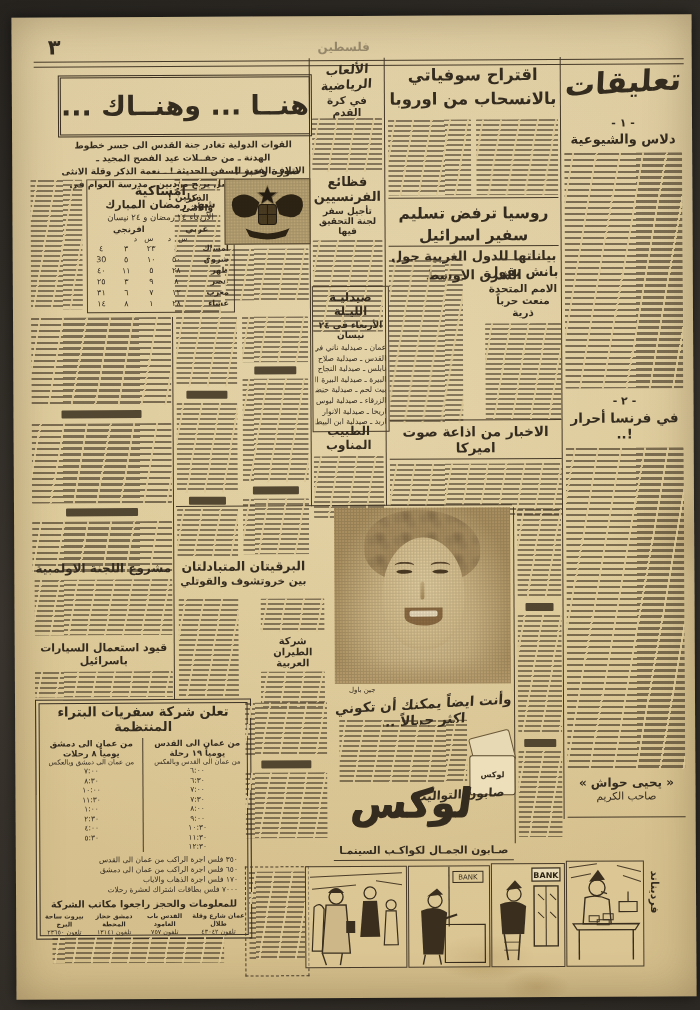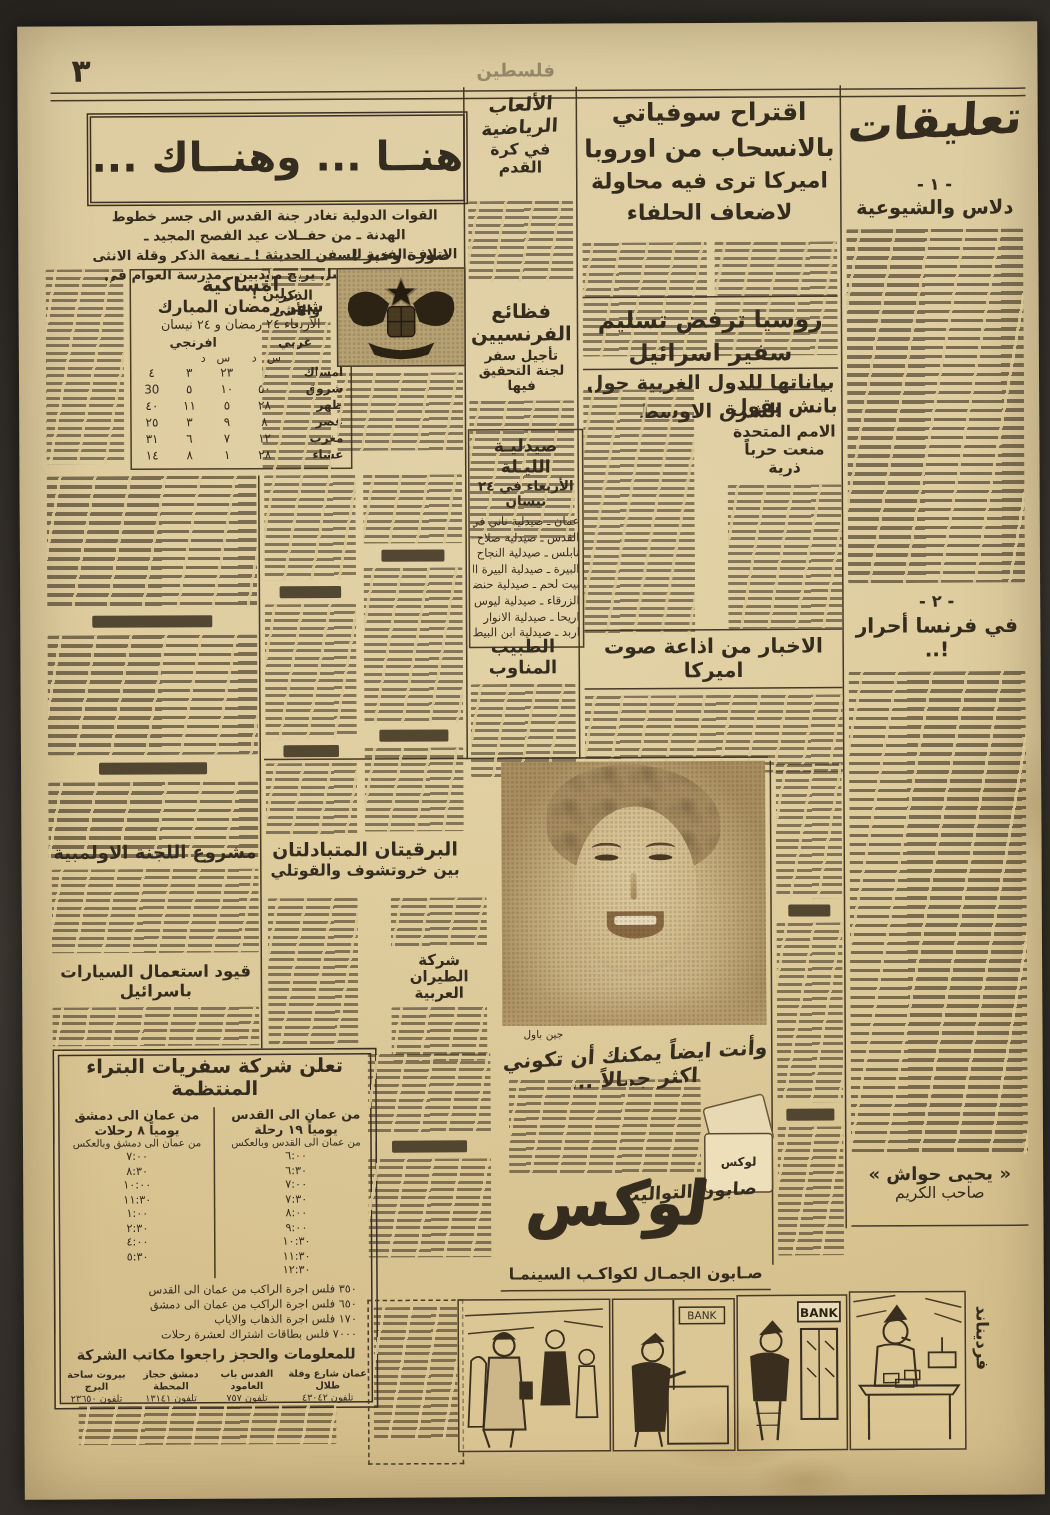--- a/index.html
+++ b/index.html
@@ -71,21 +71,20 @@
     <div class="c b" style="font-size:11px;margin-top:6px">- ٢ -</div>
     <div class="c b" style="font-size:13.5px;margin:2px 0 6px">في فرنسا أحرار !..</div>
     <div class="g" style="height:322px"></div>
     <div class="c b" style="font-size:12px;margin-top:6px">« يحيى حواش »</div>
     <div class="c" style="font-size:10.5px">صاحب الكريم</div>
   </div>
   <div class="abs rule" style="left:566px;top:818px;width:118px;height:1px"></div>
 
   <div class="abs col c" style="left:390px;top:64px;width:170px">
     <div class="b" style="font-size:16.5px;line-height:24px">اقتراح سوفياتي بالانسحاب من اوروبا</div>
-    <div class="b" style="font-size:14.5px;line-height:21px">اميركا ترى فيه محاولة لاضعاف الحلفاء</div>
     <div style="display:flex;gap:5px;margin-top:8px">
       <div class="g fine" style="width:83px;height:76px"></div>
       <div class="g fine" style="width:83px;height:76px"></div>
     </div>
   </div>
 
   <div class="abs rule" style="left:390px;top:198px;width:170px;height:1px"></div>
   <div class="abs col c" style="left:390px;top:203px;width:170px">
     <div class="b" style="font-size:15.5px;line-height:22px">روسيا ترفض تسليم سفير اسرائيل</div>
     <div class="b" style="font-size:13px;line-height:19px">بياناتها للدول الغربية حول الشرق الاوسط</div>
@@ -104,23 +103,23 @@
 
   <div class="abs col c" style="left:390px;top:420px;width:172px">
     <div class="rule" style="height:1px"></div>
     <div class="b" style="font-size:13.5px;margin:3px 0">الاخبار من اذاعة صوت اميركا</div>
     <div class="rule" style="height:1px;margin-bottom:4px"></div>
     <div class="g fine" style="height:52px"></div>
   </div>
 
   <div class="abs col c" style="left:314px;top:62px;width:70px">
     <div class="b h-script" style="font-size:12.5px">الألعاب الرياضية</div>
-    <div class="b" style="font-size:10.5px;margin:2px 0 16px">في كرة القدم</div>
+    <div class="b" style="font-size:10.5px;margin:2px 0 0">في كرة القدم</div>
     <div class="g fine" style="height:54px"></div>
-    <div class="b" style="font-size:13px;margin-top:13px">فظائع الفرنسيين</div>
+    <div class="b" style="font-size:13px;margin-top:2px">فظائع الفرنسيين</div>
     <div class="b" style="font-size:9px;margin:2px 0 4px">تأجيل سفر لجنة التحقيق فيها</div>
     <div class="g fine" style="height:92px"></div>
   </div>
 
   <div class="abs box1 col" style="left:313px;top:286px;width:71px;padding:3px 2px">
     <div class="c b" style="font-size:11.5px">صيدليـة الليـلة</div>
     <div class="c b" style="font-size:9px;margin:2px 0 3px">الأربعاء في ٢٤ نيسان</div>
     <div class="ph-list">
         <div class="li">عمان ـ صيدلية ناني في شارع الملك طلال</div>
         <div class="li">القدس ـ صيدلية صلاح في عمارة العمارين</div>

